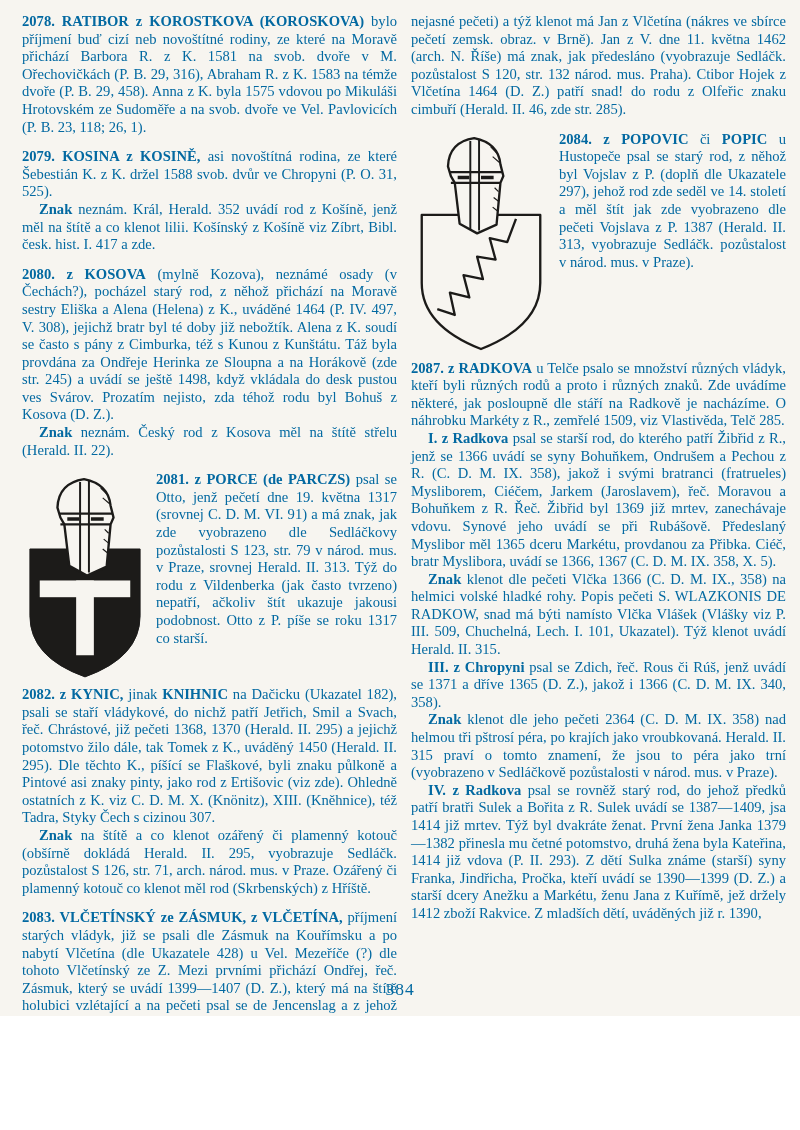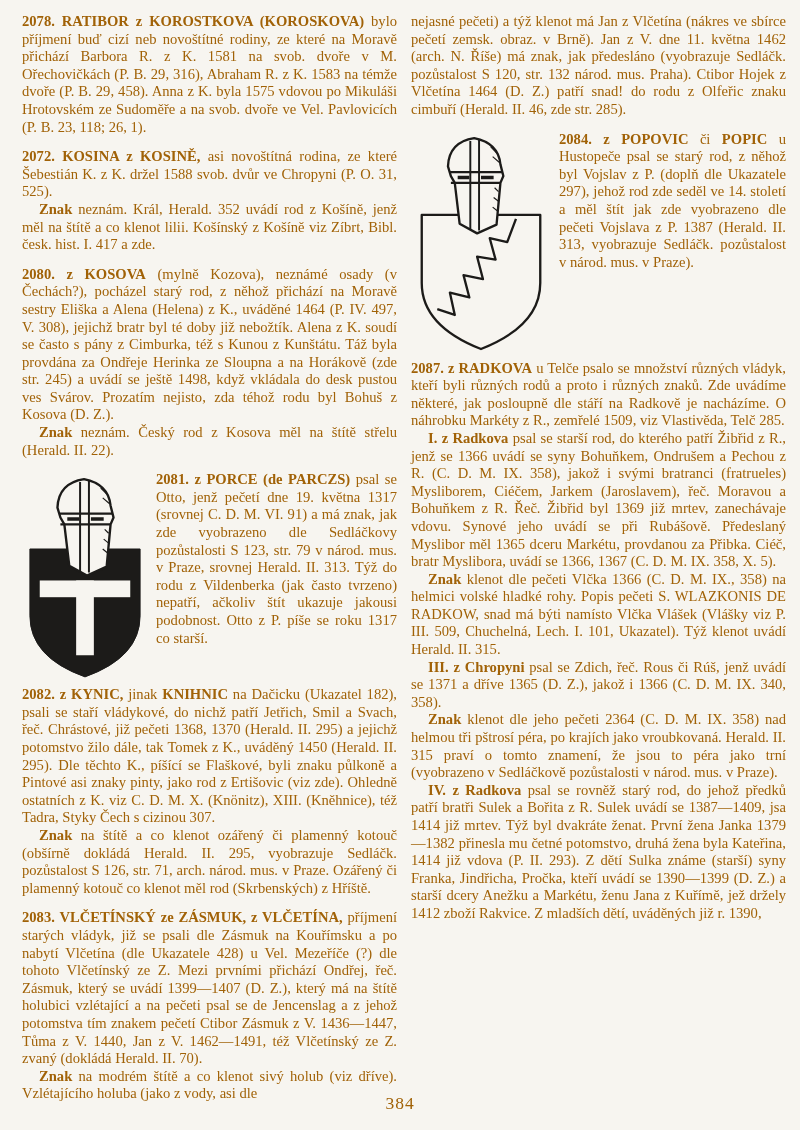--- a/index.html
+++ b/index.html
@@ -1,18 +1,18 @@
 <!DOCTYPE html>
 <html lang="cs"><head>
 <meta charset="utf-8">
 <style>
   html,body{margin:0;padding:0;}
   .page{
-    width:800px;height:1130px;position:relative;overflow:hidden;
-    background:#f7f5f0;color:#a16207;
+    width:800px;height:1016px;position:relative;overflow:hidden;
+    background:#f7f5f0;color:#0369a1;
     font-family:"Liberation Serif","DejaVu Serif",serif;
   }
   .cols{display:flex;gap:14px;padding:13px 14px 0 22px;}
   .col{width:375px;font-size:14.6px;line-height:17.6px;}
   .entry{clear:left;margin-bottom:12px;}
   .para{margin:0;text-align:justify;}
   .para.indent{text-indent:17px;}
   .bold{font-weight:700;}
   .figure{float:left;margin:3px 10px 2px 2px;}
   .figure svg{display:block;}
@@ -24,21 +24,21 @@
 </head>
 <body>
 
 <div class="page">
   <div class="cols">
     <div class="col">
         <div class="entry">
           <p class="para"><span class="bold">2078. RATIBOR z KOROSTKOVA (KOROSKOVA)</span><span> bylo příjmení buď cizí neb novoštítné rodiny, ze které na Moravě přichází Barbora R. z K. 1581 na svob. dvoře v M. Ořechovičkách (P. B. 29, 316), Abraham R. z K. 1583 na témže dvoře (P. B. 29, 458). Anna z K. byla 1575 vdovou po Mikuláši Hrotovském ze Sudoměře a na svob. dvoře ve Vel. Pavlovicích (P. B. 23, 118; 26, 1).</span></p>
         </div>
         <div class="entry">
-          <p class="para"><span class="bold">2072. KOSINA z KOSINĚ,</span><span> asi novoštítná rodina, ze které Šebestián K. z K. držel 1588 svob. dvůr ve Chropyni (P. O. 31, 525).</span></p>
+          <p class="para"><span class="bold">2079. KOSINA z KOSINĚ,</span><span> asi novoštítná rodina, ze které Šebestián K. z K. držel 1588 svob. dvůr ve Chropyni (P. O. 31, 525).</span></p>
           <p class="para indent"><span class="bold">Znak</span><span> neznám. Král, Herald. 352 uvádí rod z Košíně, jenž měl na štítě a co klenot lilii. Košínský z Košíně viz Zíbrt, Bibl. česk. hist. I. 417 a zde.</span></p>
         </div>
         <div class="entry">
           <p class="para"><span class="bold">2080. z KOSOVA</span><span> (mylně Kozova), neznámé osady (v Čechách?), pocházel starý rod, z něhož přichází na Moravě sestry Eliška a Alena (Helena) z K., uváděné 1464 (P. IV. 497, V. 308), jejichž bratr byl té doby již nebožtík. Alena z K. soudí se často s pány z Cimburka, též s Kunou z Kunštátu. Táž byla provdána za Ondřeje Herinka ze Sloupna a na Horákově (zde str. 245) a uvádí se ještě 1498, když vkládala do desk pustou ves Svárov. Prozatím nejisto, zda téhož rodu byl Bohuš z Kosova (D. Z.).</span></p>
           <p class="para indent"><span class="bold">Znak</span><span> neznám. Český rod z Kosova měl na štítě střelu (Herald. II. 22).</span></p>
         </div>
         <div class="entry">
           <div class="figure">
   <svg width="122" height="210" viewBox="0 0 124 213" xmlns="http://www.w3.org/2000/svg">
 

